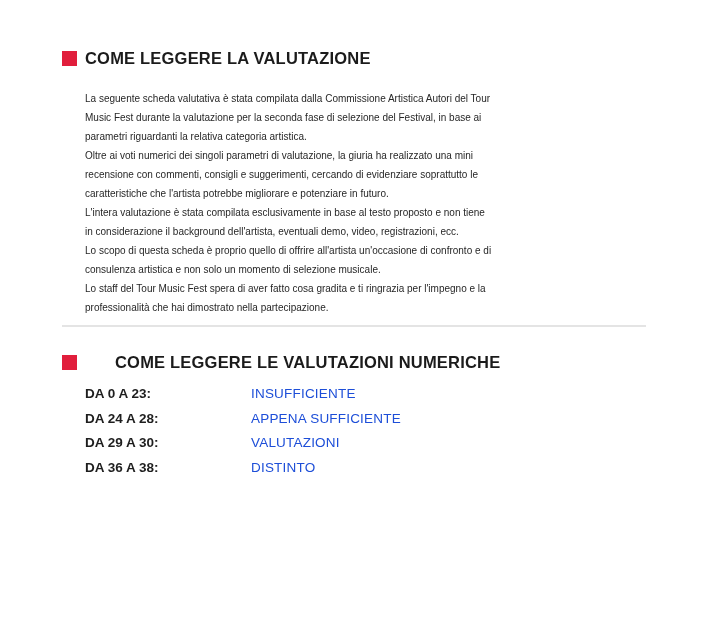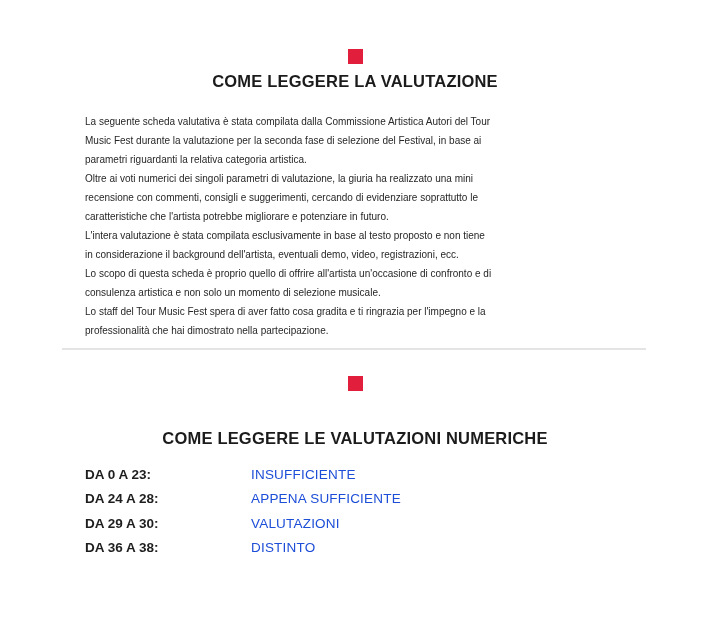--- a/index.html
+++ b/index.html
@@ -15,21 +15,20 @@
     color: #202020;
   }
   .content {
     padding: 49px 58px 0 62px;
     box-sizing: border-box;
   }
   .section-header {
     display: flex;
     align-items: center;
     gap: 8px;
-    flex-direction: column;
   }
   .accent-square {
     width: 15px;
     height: 15px;
     flex: 0 0 15px;
     background: #e11e3c;
   }
   .section-title {
     margin: 0;
     font-size: 16.5px;
@@ -54,21 +53,20 @@
   }
   .section-2-header {
     margin-top: 26px;
     gap: 38px;
   }
   .ratings-list {
     margin: 14px 0 0 23px;
   }
   .rating-row {
     display: flex;
-    align-items: center;
     height: 24.5px;
     font-size: 13.5px;
   }
   .rating-range {
     width: 118px;
     flex: 0 0 118px;
     font-weight: bold;
     color: #1e1e1e;
   }
   .rating-label {

